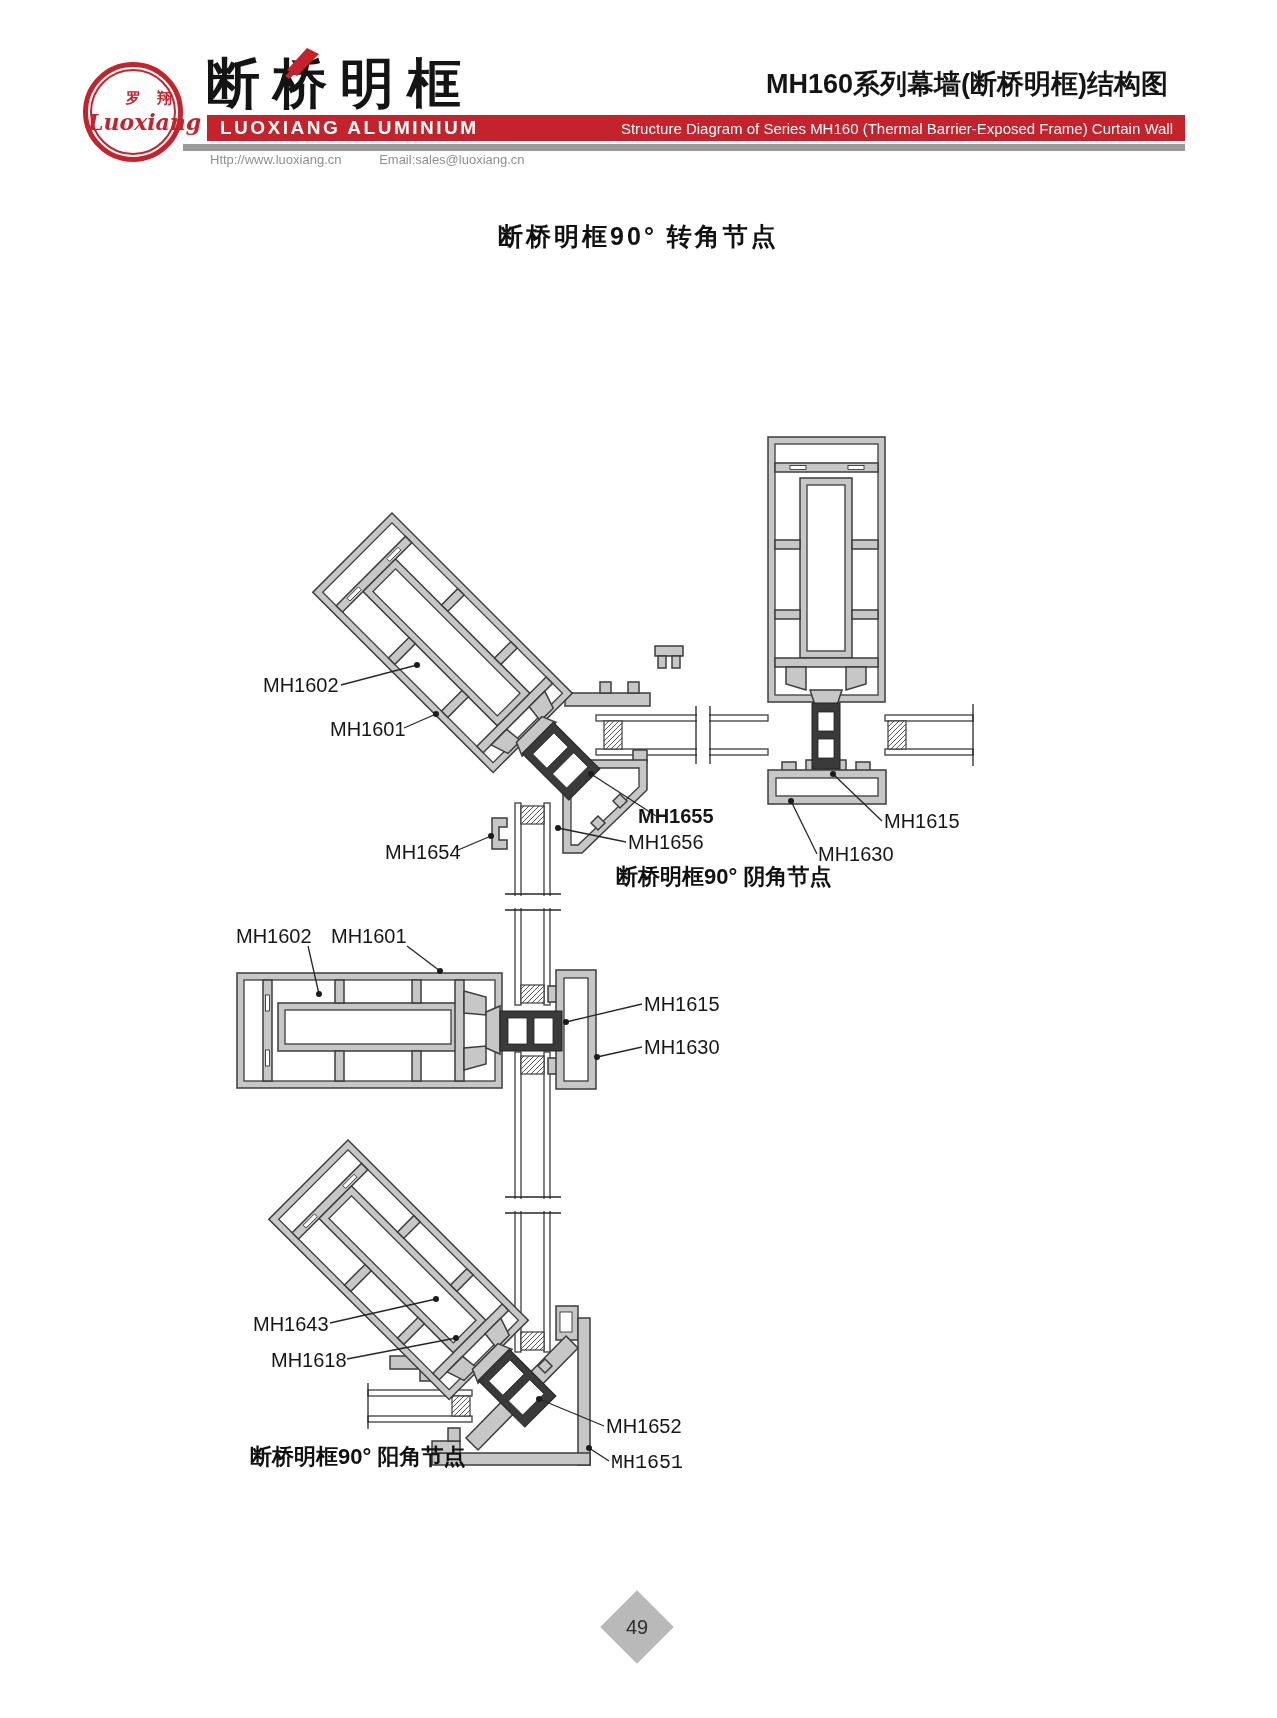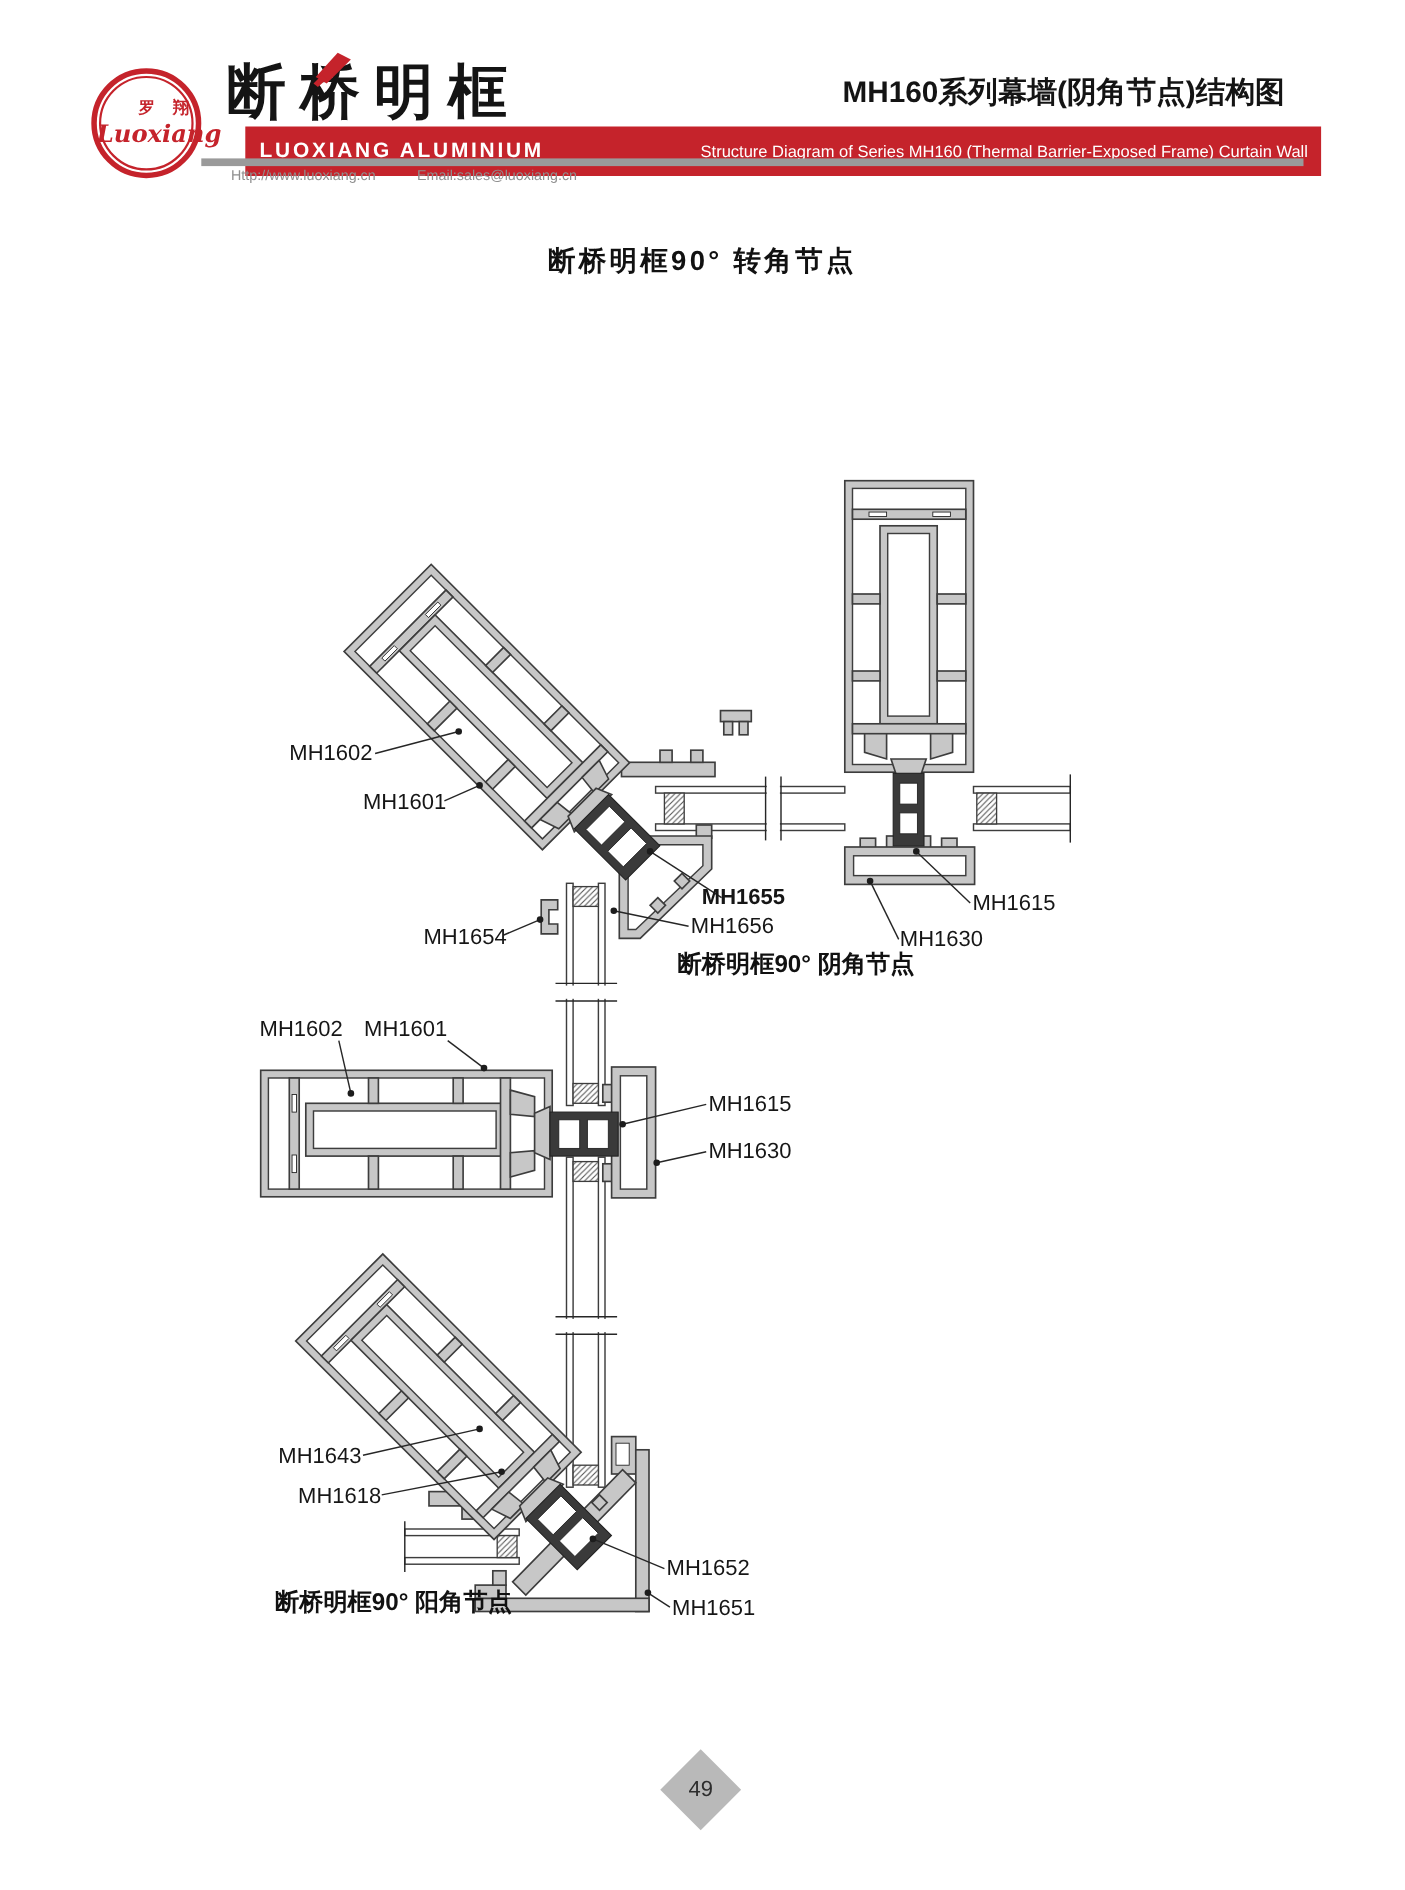--- a/index.html
+++ b/index.html
@@ -18,22 +18,22 @@
     border:5px solid var(--brand-red);border-radius:50%;box-sizing:border-box;}
   .logo-ring-inner{position:absolute;inset:2px;border:2px solid var(--brand-red);border-radius:50%;}
   .logo-zh{position:absolute;left:0;top:22px;width:100%;text-align:right;
     font-size:15px;font-weight:bold;letter-spacing:6px;color:var(--brand-red);}
   .logo-script{position:absolute;left:0;top:42px;width:100%;text-align:center;
     font-family:"DejaVu Serif",serif;font-style:italic;font-weight:bold;
     font-size:22px;color:var(--brand-red);}
   .brand-zh{position:absolute;left:206px;top:48px;font-size:54px;font-weight:bold;
     letter-spacing:13px;color:#141414;white-space:nowrap;}
   .swoosh{position:absolute;left:283px;top:46px;width:42px;height:34px;}
-  .red-band{position:absolute;left:207px;top:115px;width:978px;height:45px;
-    background:var(--brand-red);margin-left:16px;}
+  .red-band{position:absolute;left:207px;top:115px;width:978px;height:26px;
+    background:var(--brand-red);}
   .brand-en{position:absolute;left:13px;top:50%;transform:translateY(-50%);
     color:#fff;font-size:19px;font-weight:bold;letter-spacing:2.5px;white-space:nowrap;}
   .series-en{position:absolute;right:12px;top:50%;transform:translateY(-50%);
     color:#fff;font-size:15px;white-space:nowrap;}
   .gray-strip{position:absolute;left:183px;top:144px;width:1002px;height:7px;
     background:var(--gray-strip);}
   .contact{position:absolute;left:210px;top:152px;font-size:13px;color:#8f8f8f;white-space:nowrap;}
   .contact span{margin-right:34px;}
   .series-zh{position:absolute;right:109px;top:66px;font-size:27px;font-weight:bold;
     color:#141414;white-space:nowrap;}
@@ -86,21 +86,21 @@
       <span class="brand-en">LUOXIANG ALUMINIUM</span>
       <span class="series-en">Structure Diagram of Series MH160 (Thermal Barrier-Exposed Frame) Curtain Wall</span>
     </div>
     <div class="gray-strip"></div>
 
     <div class="contact">
       <span>Http://www.luoxiang.cn</span>
       <span>Email:sales@luoxiang.cn</span>
     </div>
 
-    <div class="series-zh">MH160系列幕墙(阴角节点)结构图</div>
+    <div class="series-zh">MH160系列幕墙(断桥明框)结构图</div>
   </div>
 
   <div class="main-title">断桥明框90°  转角节点</div>
 
   <svg class="diagram" viewBox="0 0 1277 1718">
     <defs>
       <pattern id="hatch" width="5" height="5" patternUnits="userSpaceOnUse">
         <rect width="5" height="5" fill="#fff"></rect>
         <path d="M0,5 L5,0 M-1,1 L1,-1 M4,6 L6,4" stroke="#555" stroke-width="1"></path>
       </pattern>
@@ -316,21 +316,21 @@
   <div class="part-label" style="left:385px;top:841px;">MH1654</div>
   <div class="part-label" style="left:884px;top:810px;">MH1615</div>
   <div class="part-label" style="left:818px;top:843px;">MH1630</div>
   <div class="part-label" style="left:236px;top:925px;">MH1602</div>
   <div class="part-label" style="left:331px;top:925px;">MH1601</div>
   <div class="part-label" style="left:644px;top:993px;">MH1615</div>
   <div class="part-label" style="left:644px;top:1036px;">MH1630</div>
   <div class="part-label" style="left:253px;top:1313px;">MH1643</div>
   <div class="part-label" style="left:271px;top:1349px;">MH1618</div>
   <div class="part-label" style="left:606px;top:1415px;">MH1652</div>
-  <div class="part-label" style="left:611px;top:1451px;">MH1651</div>
+  <div class="part-label" style="left:611px;top:1451px;font-family:Liberation Mono, monospace;">MH1651</div>
 
   <div class="caption inner">断桥明框90° 阴角节点</div>
   <div class="caption outer">断桥明框90° 阳角节点</div>
 
   <div class="page-diamond">
     <span>49</span>
   </div>
 
 </div>
 

